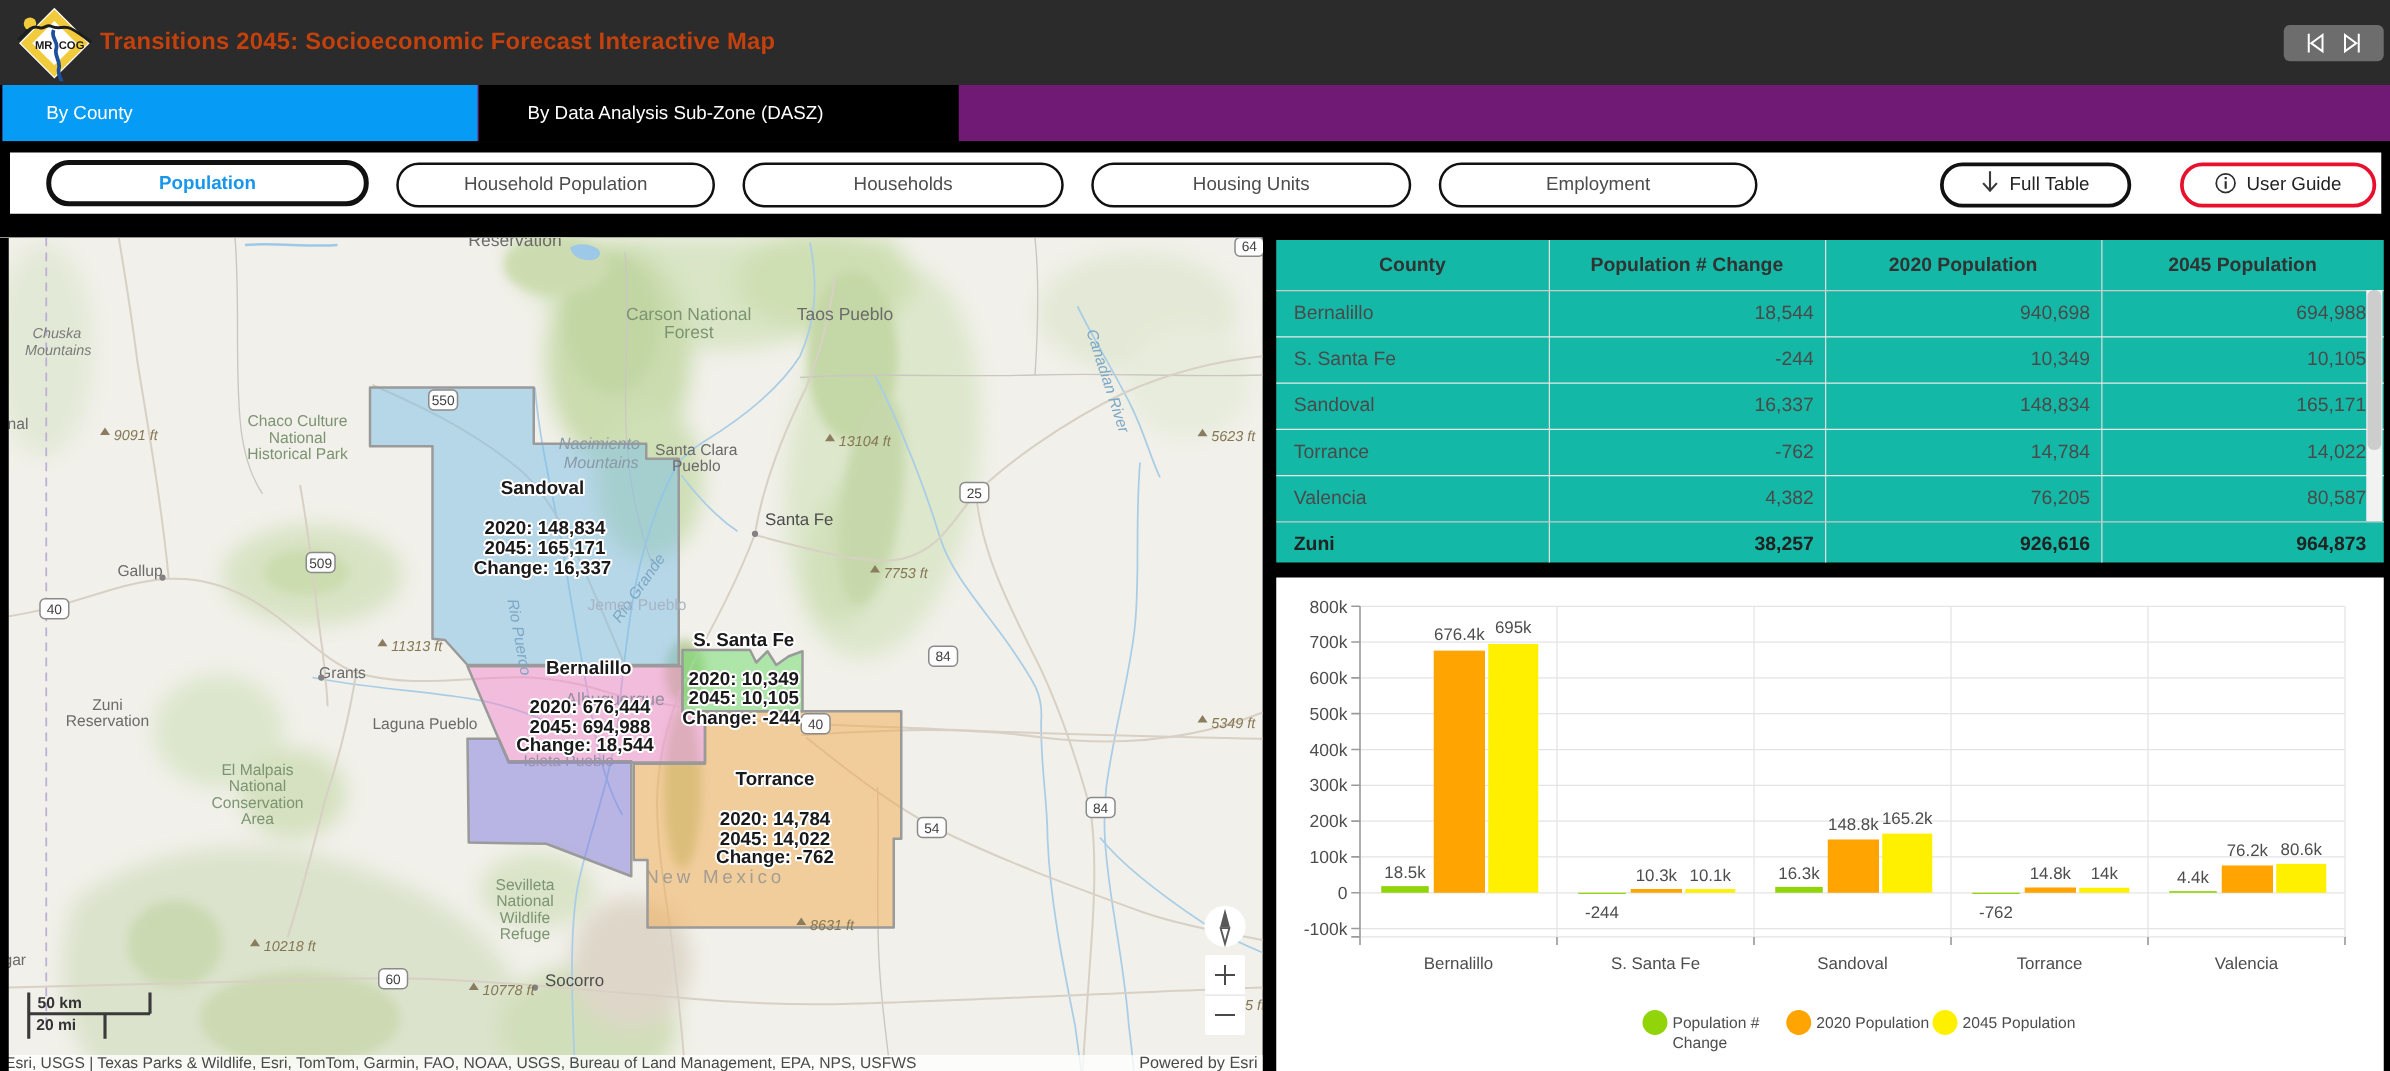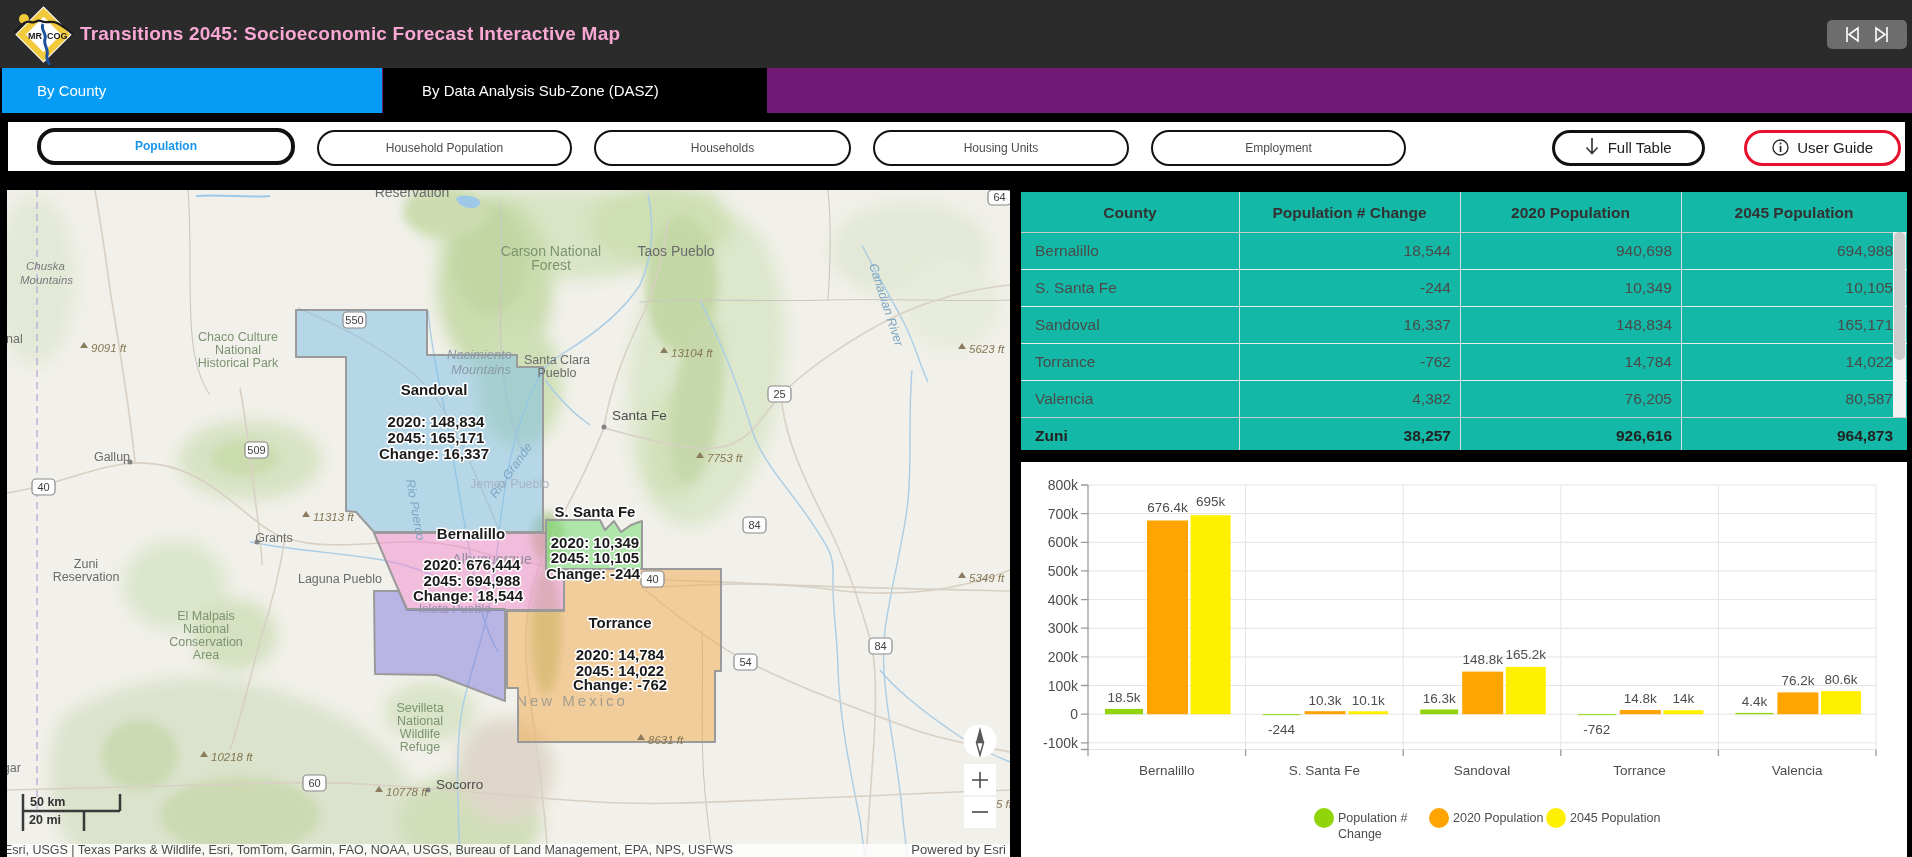--- a/index.html
+++ b/index.html
@@ -2,32 +2,32 @@
 <html><head>
 <meta charset="utf-8">
 <style>
 * { margin:0; padding:0; box-sizing:border-box; }
 html,body { width:1912px; height:857px; overflow:hidden; background:#000; font-family:"Liberation Sans", sans-serif; }
 #page { position:relative; width:1912px; height:630px; background:#000; }
 .abs { position:absolute; }
 
 
 #header { left:0; top:0; width:1912px; height:68px; background:#2b2b2b; }
-#title { left:80px; top:23px; color:#f9a8d4; font-size:19px; font-weight:bold; letter-spacing:0.2px; }
+#title { left:80px; top:23px; color:#c2410c; font-size:19px; font-weight:bold; letter-spacing:0.2px; }
 #navbtn { left:1827px; top:20px; width:80px; height:29px; background:#6d6d6d; border-radius:5px; }
 
 
 #tabs { left:2px; top:68px; width:1912px; height:45px; background:#701a75; }
 #tab1 { left:0; top:0; width:380px; height:45px; background:#069cf5; color:#fff; font-size:15px; line-height:45px; padding-left:35px; }
 #tab2 { left:381px; top:0; width:384px; height:45px; background:#000; color:#fff; font-size:15px; line-height:45px; padding-left:39px; }
 
 
 #toolbar { left:0; top:113px; width:1912px; height:77px; background:#000; }
 #toolbar-inner { left:8px; top:9px; width:1897px; height:49px; background:#fff; }
-.pill { position:absolute; top:17px; height:36px; border:2px solid #111; border-radius:18px; background:#fff; text-align:center; font-size:12px; color:#4d4d4d; line-height:32px; }
+.pill { position:absolute; top:17px; height:36px; border:2px solid #111; border-radius:18px; background:#fff; text-align:center; font-size:15px; color:#4d4d4d; line-height:32px; }
 .pill.active { border-width:4px; top:15px; height:37px; color:#1796ec; font-weight:bold; line-height:29px; }
 #pill1 { left:37px;  width:258px; }
 #pill2 { left:317px; width:255px; }
 #pill3 { left:594px; width:257px; }
 #pill4 { left:873px; width:256px; }
 #pill5 { left:1151px; width:255px; }
 #pill6 { left:1552px; width:153px; border-width:3px; line-height:30px; font-size:15px; color:#222; }
 #pill7 { left:1744px; width:157px; border:3px solid #e8112d; line-height:30px; font-size:15px; color:#222; }
 
 

